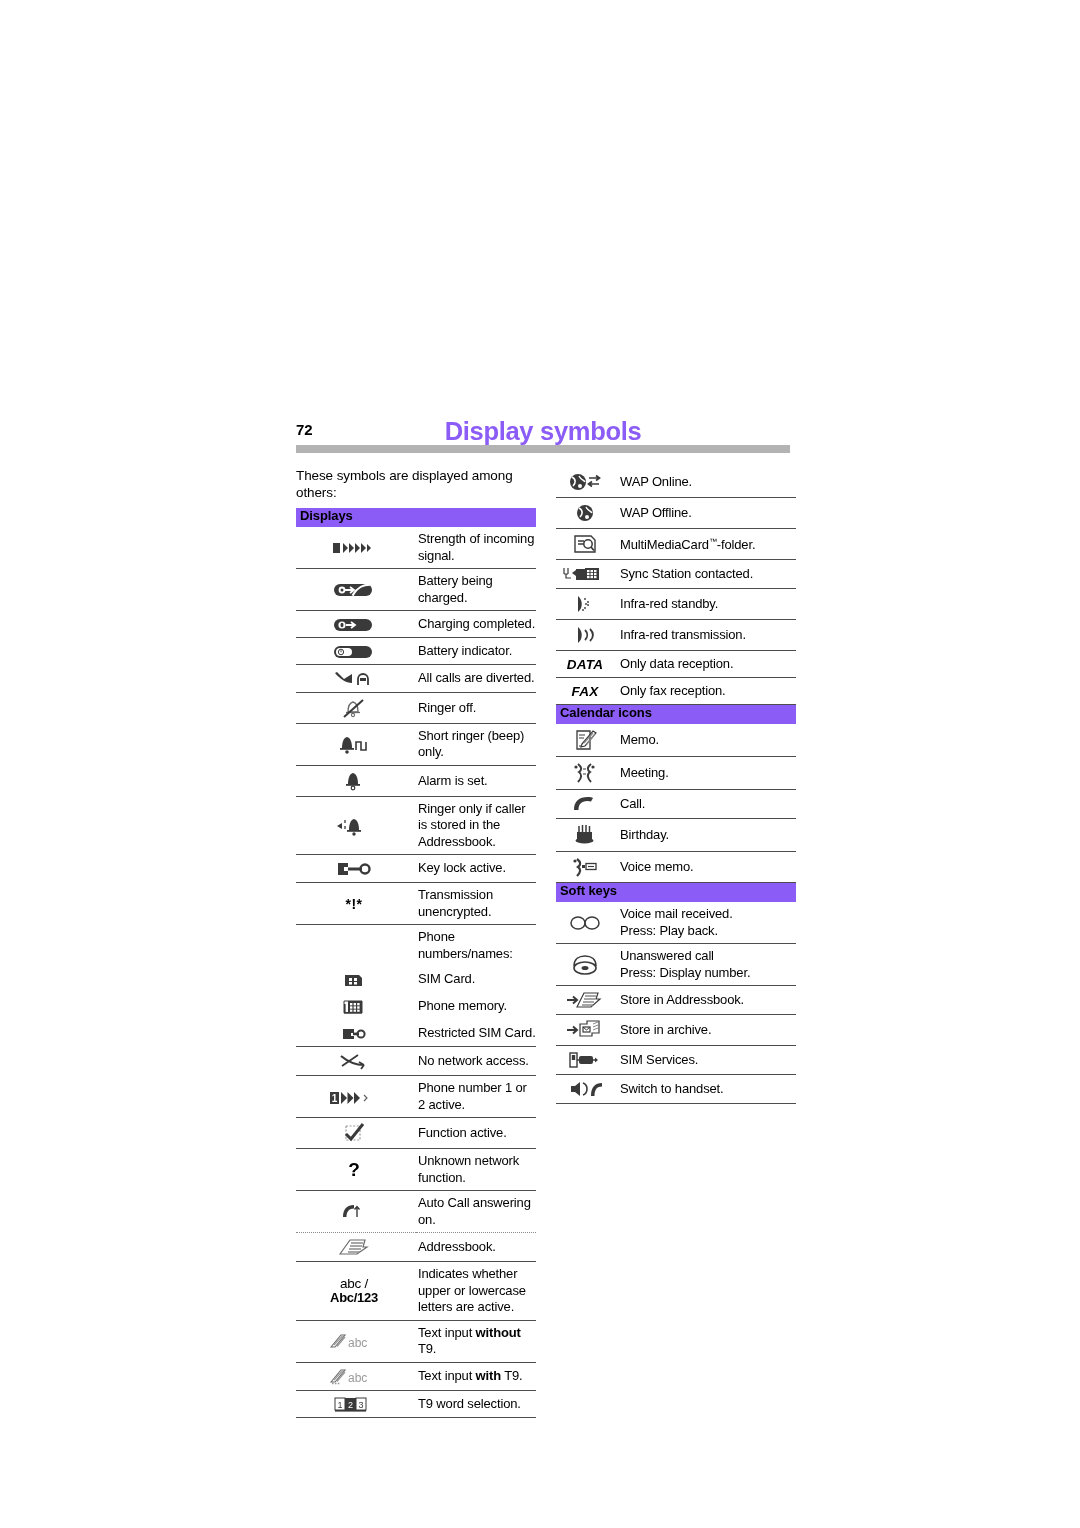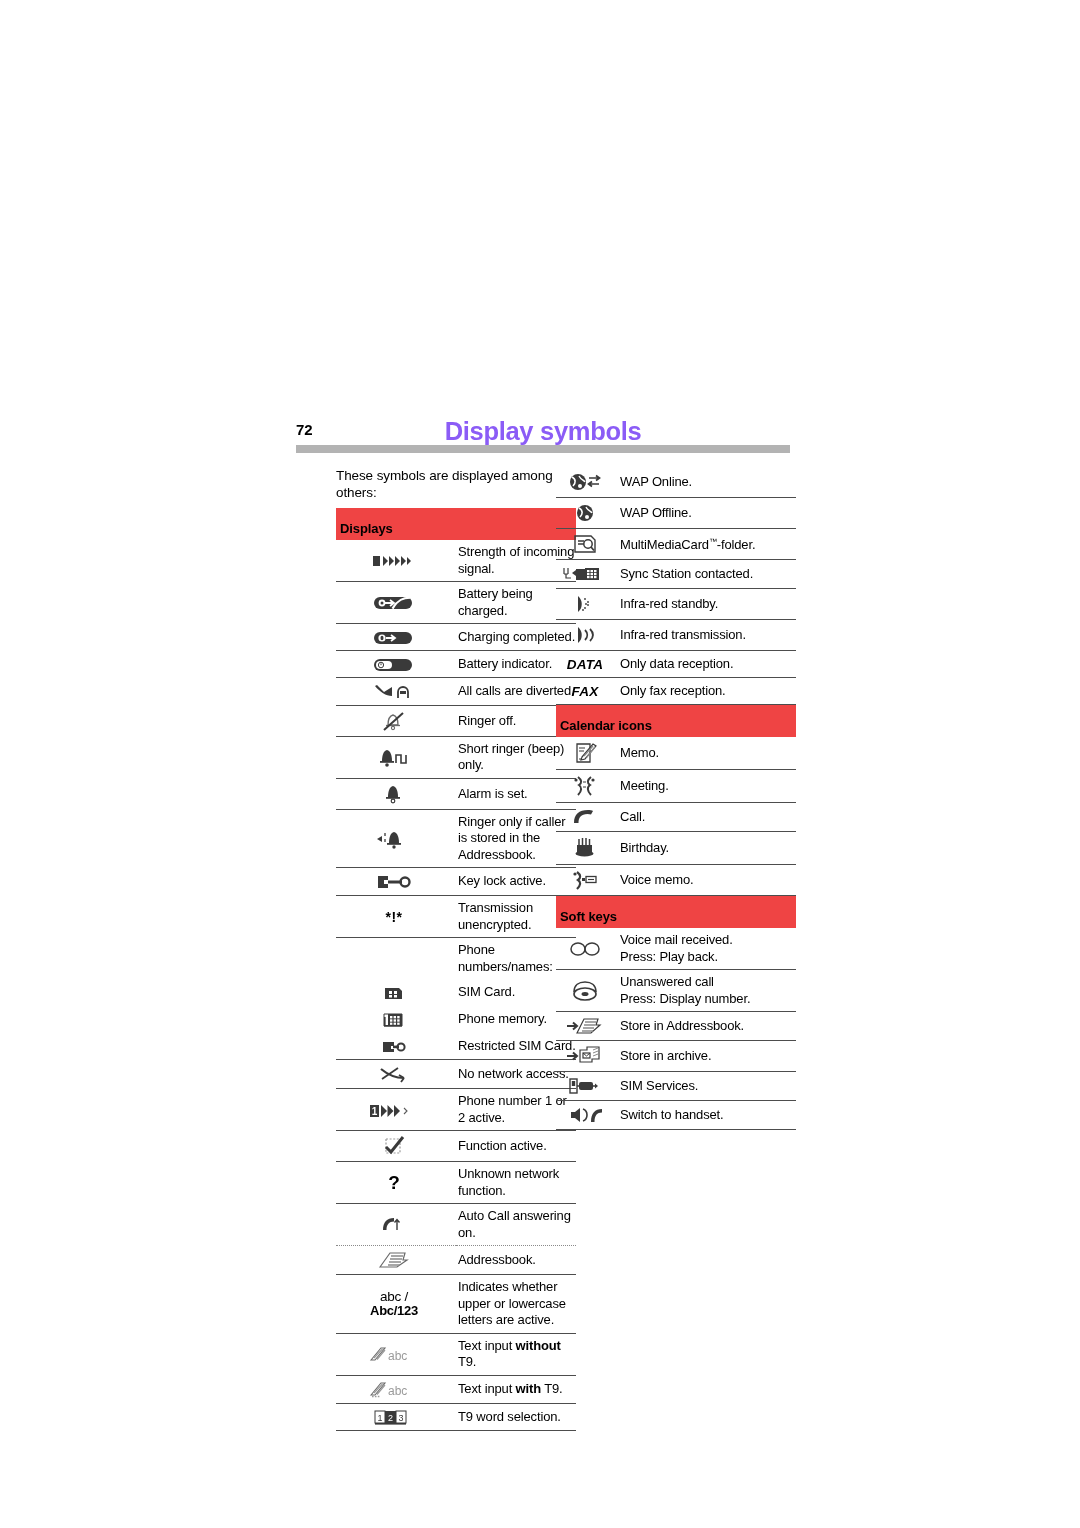--- a/index.html
+++ b/index.html
@@ -59,42 +59,42 @@
     width: 494px;
     height: 8px;
     background: #b3b3b3;
   }
 
   
   .col {
     position: absolute;
     width: 240px;
   }
-  .col-left  { left: 296px; top: 455px; margin-left: 40px; }
+  .col-left  { left: 296px; top: 455px; }
   .col-right { left: 556px; top: 455px; }
 
   .intro {
     font-size: 13.5px;
     line-height: 17px;
     letter-spacing: -0.1px;
     margin: 0 0 7px 0;
     width: 238px;
   }
 
   
   .tbl {
     width: 240px;
     border-collapse: collapse;
     table-layout: fixed;
   }
   .sec-head td {
-    background: #ef4444;
+    background: #8b5cf6;
     font-size: 13px;
     font-weight: bold;
-    padding: 13px 4px 4px 4px;
+    padding: 0 4px 4px 4px;
     letter-spacing: -0.1px;
     border-top: 1.6px solid #6b6b6b;
     border-bottom: none;
   }
   .sec-head.no-top td { border-top: none; }
 
   .row td {
     border-bottom: 1.4px solid #4d4d4d;
     vertical-align: middle;
     padding: 4px 0 4px 0;

